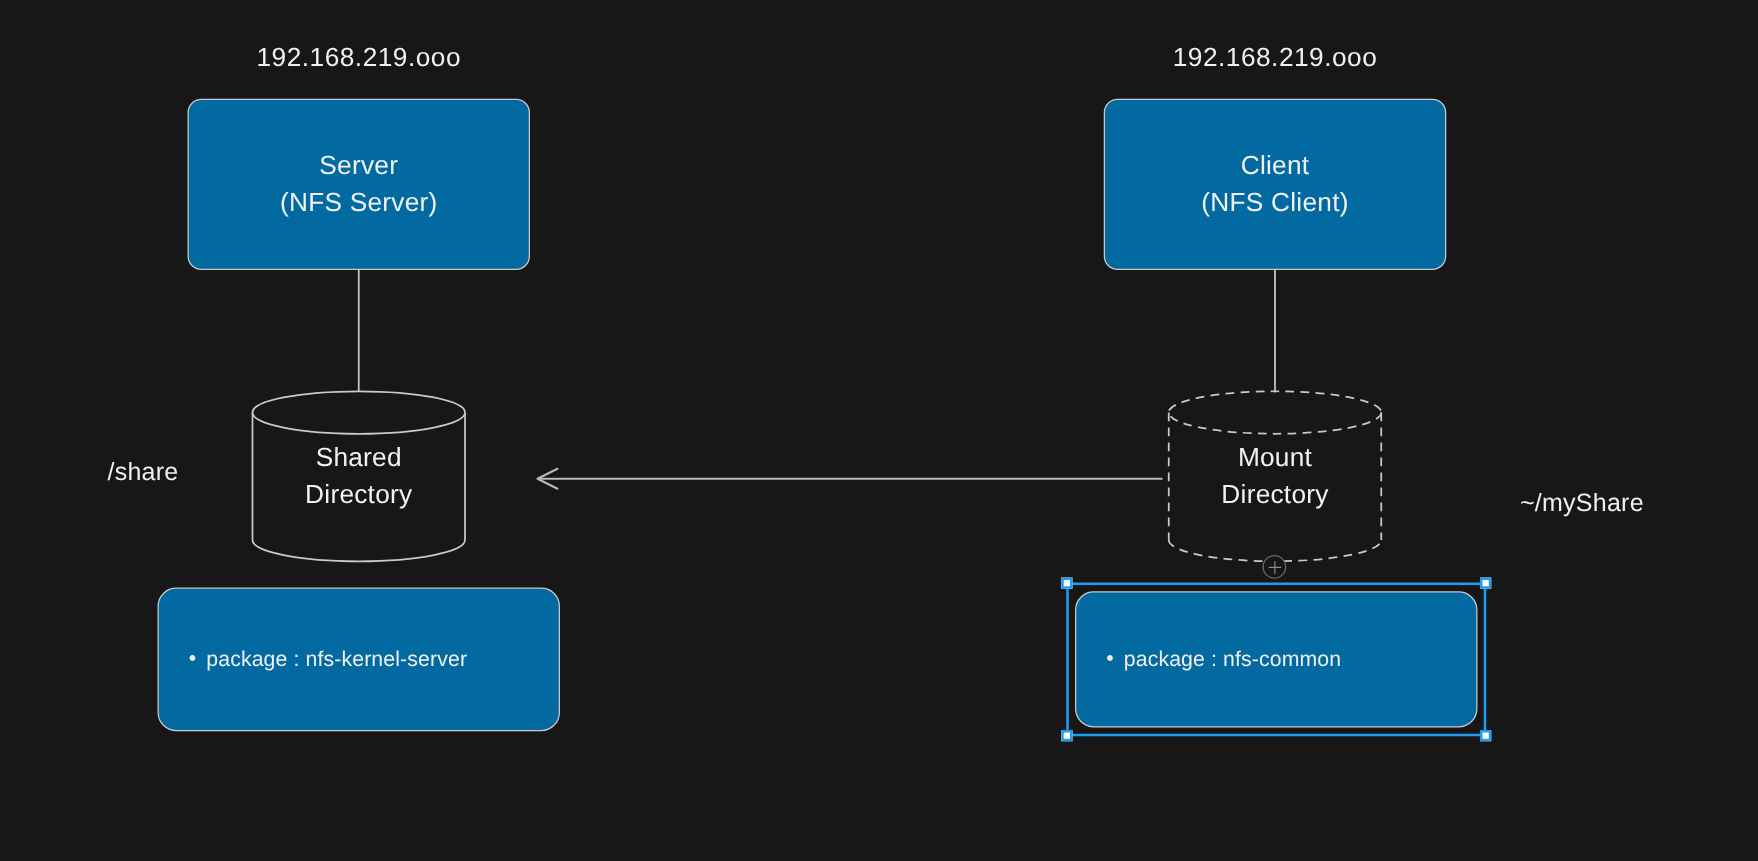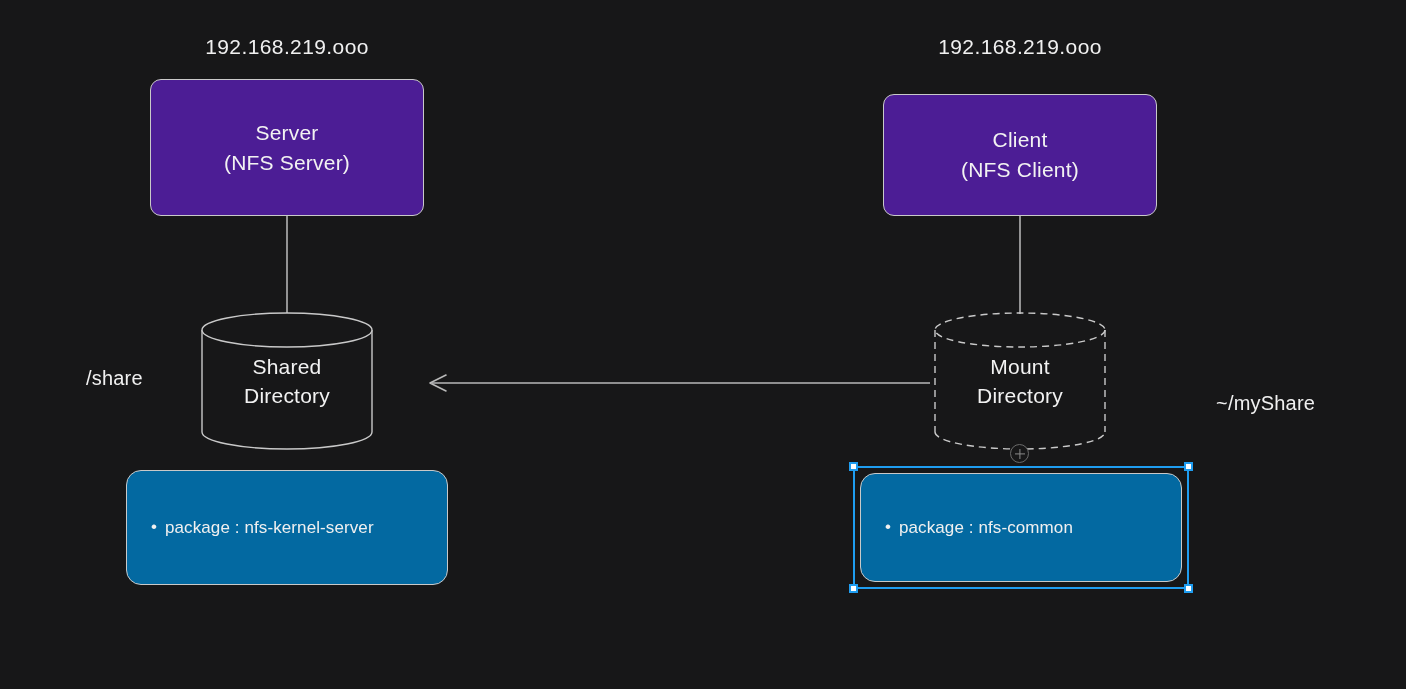--- a/index.html
+++ b/index.html
@@ -35,21 +35,21 @@
     font-size: 20px;
     color: #f0f0f0;
     white-space: nowrap;
     letter-spacing: 0.2px;
   }
 
   
   .node-box {
     border: 1.4px solid #c9c9c9;
     border-radius: 11px;
-    background: #4c1d95;
+    background: #0369a1;
     display: flex;
     align-items: center;
     justify-content: center;
     box-sizing: border-box;
   }
   .node-box-text {
     font-size: 21px;
     line-height: 30px;
     color: #f2f2f2;
     text-align: center;
@@ -188,21 +188,21 @@
 </div>
 
 <div class="abs notes-box" style="left:126px; top:470px; width:322px; height:115px;">
   <ul class="notes-list">
     <li>package : nfs-kernel-server</li>
   </ul>
 </div>
 
 <div class="abs ip-label" style="left:870px; top:35px; width:300px;">192.168.219.ooo</div>
 
-<div class="abs node-box" style="left:883px; top:79px; width:274px; height:122px;margin-top:15px;">
+<div class="abs node-box" style="left:883px; top:79px; width:274px; height:137px;">
   <div class="node-box-text">Client
 (NFS Client)</div>
 </div>
 
 <div class="abs path-label" style="left:1216px; top:392px;">~/myShare</div>
 
 <div class="abs cyl-wrap" style="left:935px; top:313px; width:170px; height:136px;">
   <div class="cyl-label">Mount
 Directory</div>
 </div>

